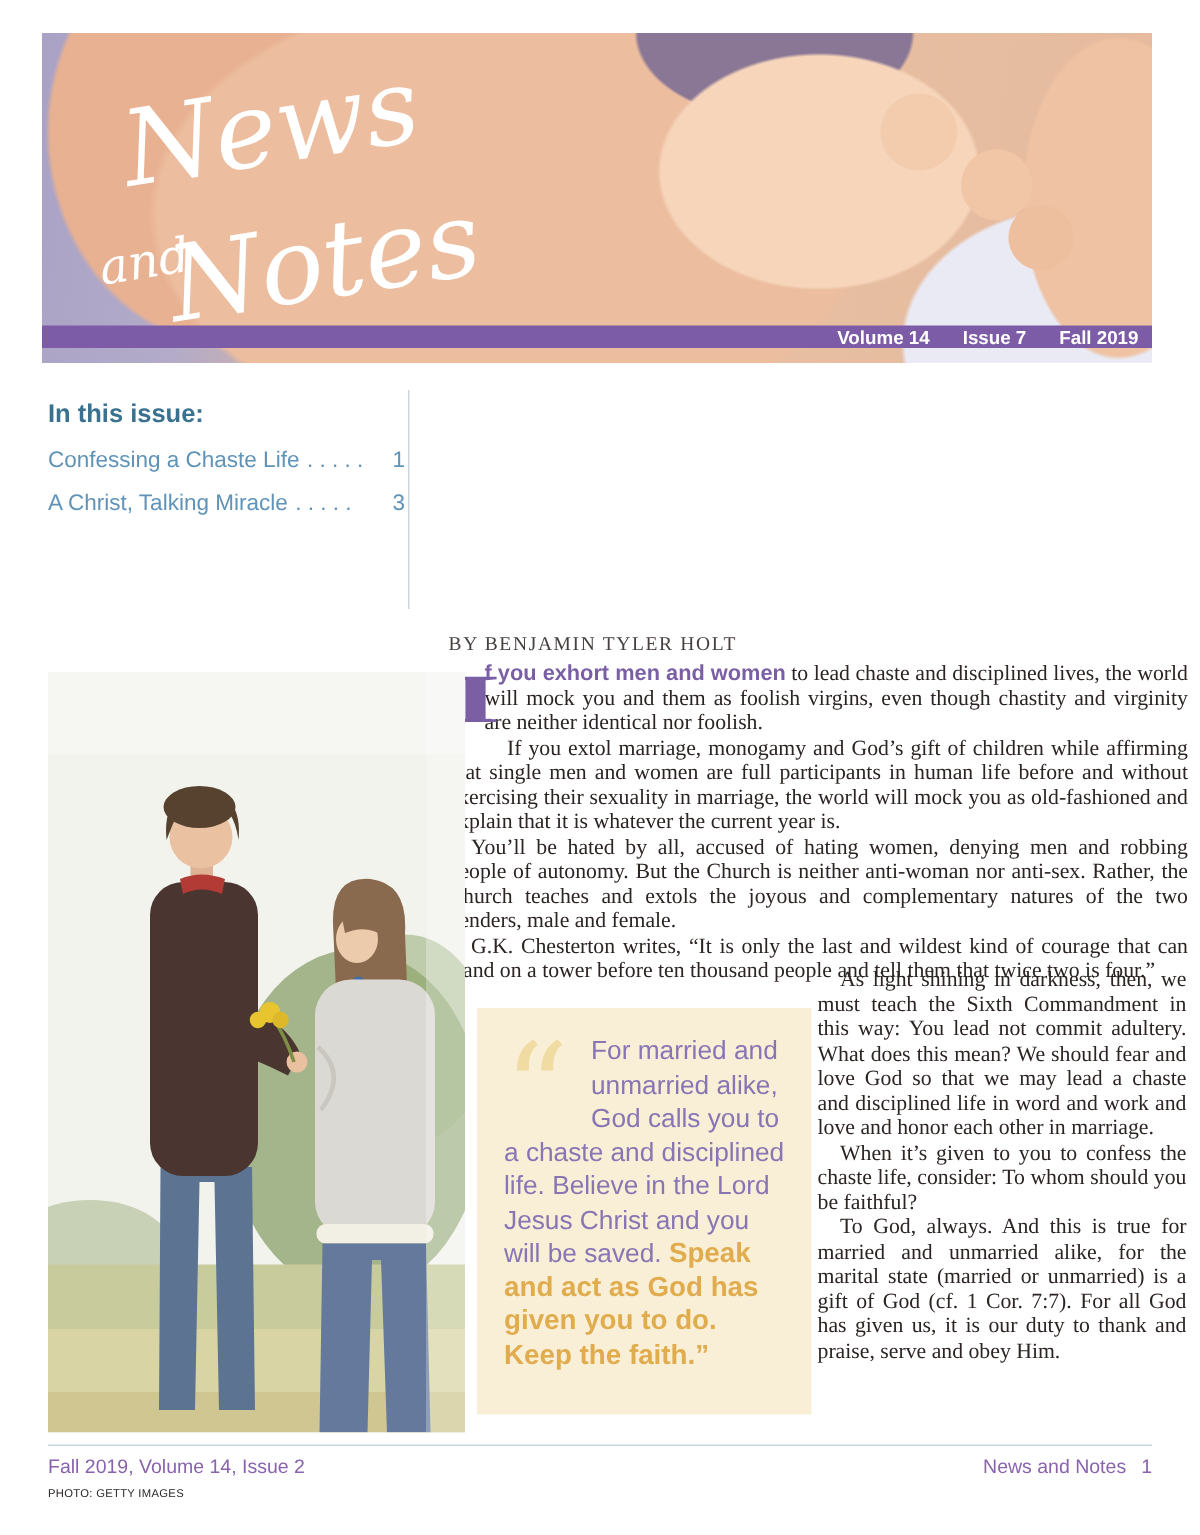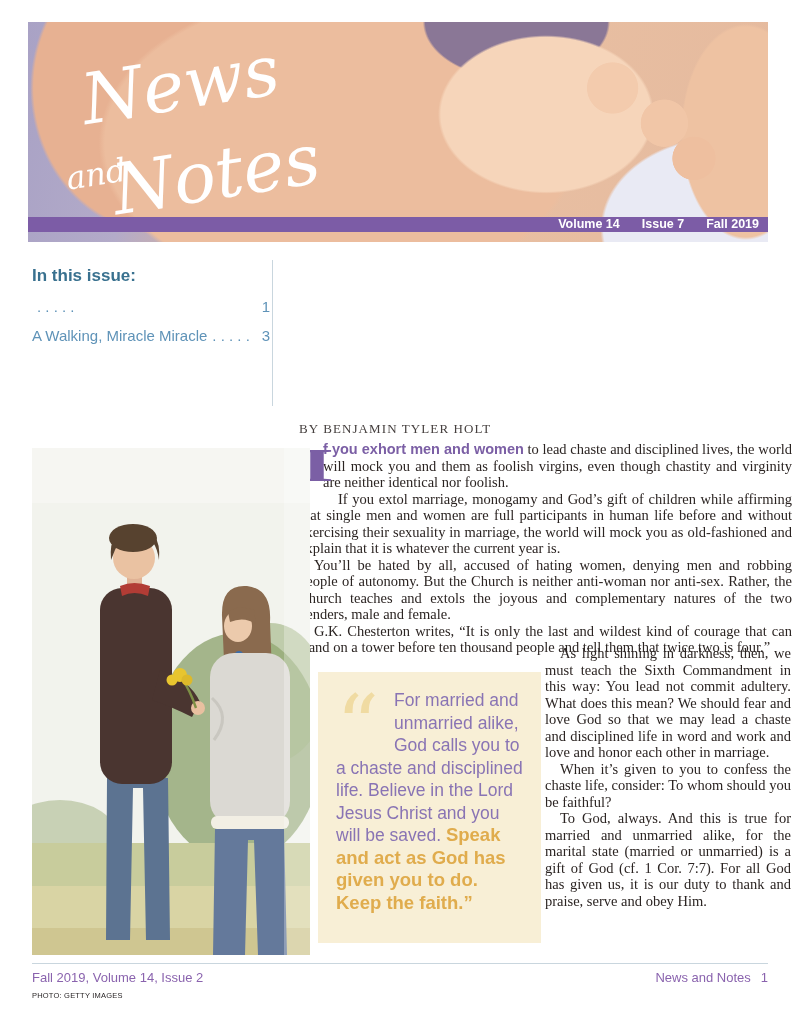--- a/index.html
+++ b/index.html
@@ -24,21 +24,21 @@
       radial-gradient(ellipse 170px 190px at 18% 30%, #e7b192 75%, rgba(231,177,146,0) 77%),
       linear-gradient(100deg, #a9a2c5 0%, #b3abc9 16%, #d9b39c 30%, #e9c0a3 55%, #e5ba9e 100%);
   }
   .logo-svg{ position:absolute; left:20px; top:14px; }
   .logo-svg text{
     font-family:"DejaVu Serif", serif; font-style:italic; fill:#ffffff;
   }
   .issue-bar{
     position:absolute; left:0; bottom:10px; width:100%; height:15px;
     background:var(--accent-purple);
-    display:flex; justify-content:flex-end; align-items:flex-start; gap:22px;
+    display:flex; justify-content:flex-end; align-items:center; gap:22px;
     padding-right:9px; color:#fff; font-weight:700; font-size:12.5px;
   }
 
   
   .toc-heading{
     position:absolute; left:32px; top:266px;
     font-weight:700; font-size:17px; color:var(--toc-heading-blue);
   }
   .toc-list{ position:absolute; left:32px; top:292px; width:238px; }
   .toc-item{
@@ -140,25 +140,26 @@
     <div class="issue-bar">
       <span>Volume 14</span>
       <span>Issue 7</span>
       <span>Fall 2019</span>
     </div>
   </header>
 
   <div class="toc-heading">In this issue:</div>
   <div class="toc-list">
     <div class="toc-item">
+      <span>Confessing a Chaste Life</span>
       <span class="toc-leader">. . . . .</span>
       <span>1</span>
     </div>
     <div class="toc-item">
-      <span>A Walking, Miracle Miracle</span>
+      <span>A Christ, Talking Miracle</span>
       <span class="toc-leader">. . . . .</span>
       <span>3</span>
     </div>
   </div>
   <div class="vert-divider"></div>
 
   <div class="byline">BY BENJAMIN TYLER HOLT</div>
 
   <div class="lede">
     <p class="first">

